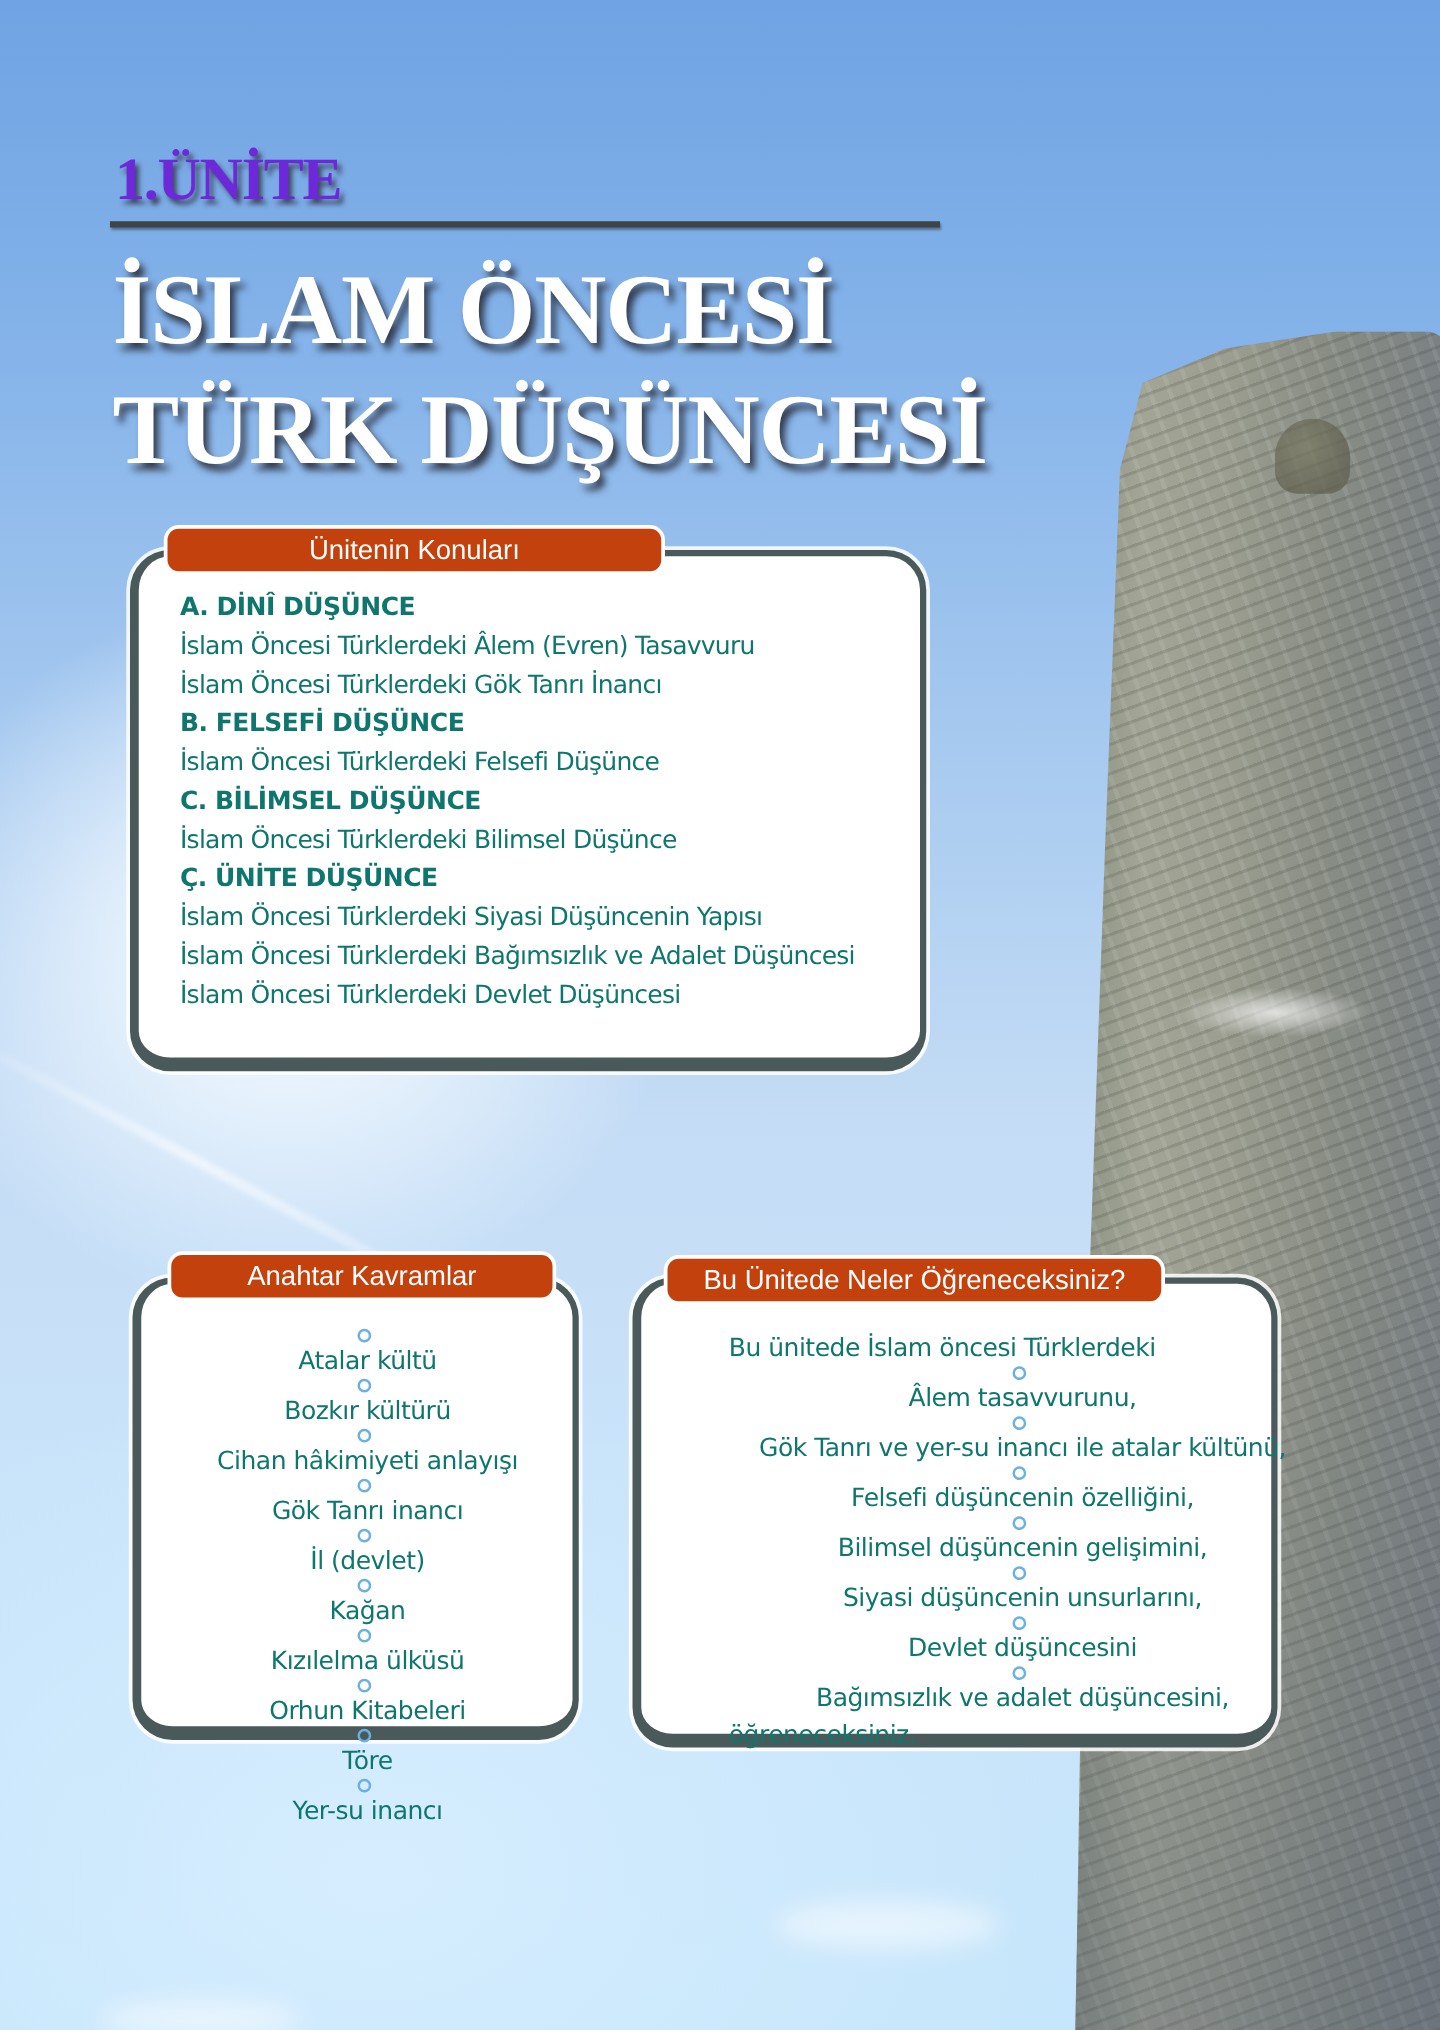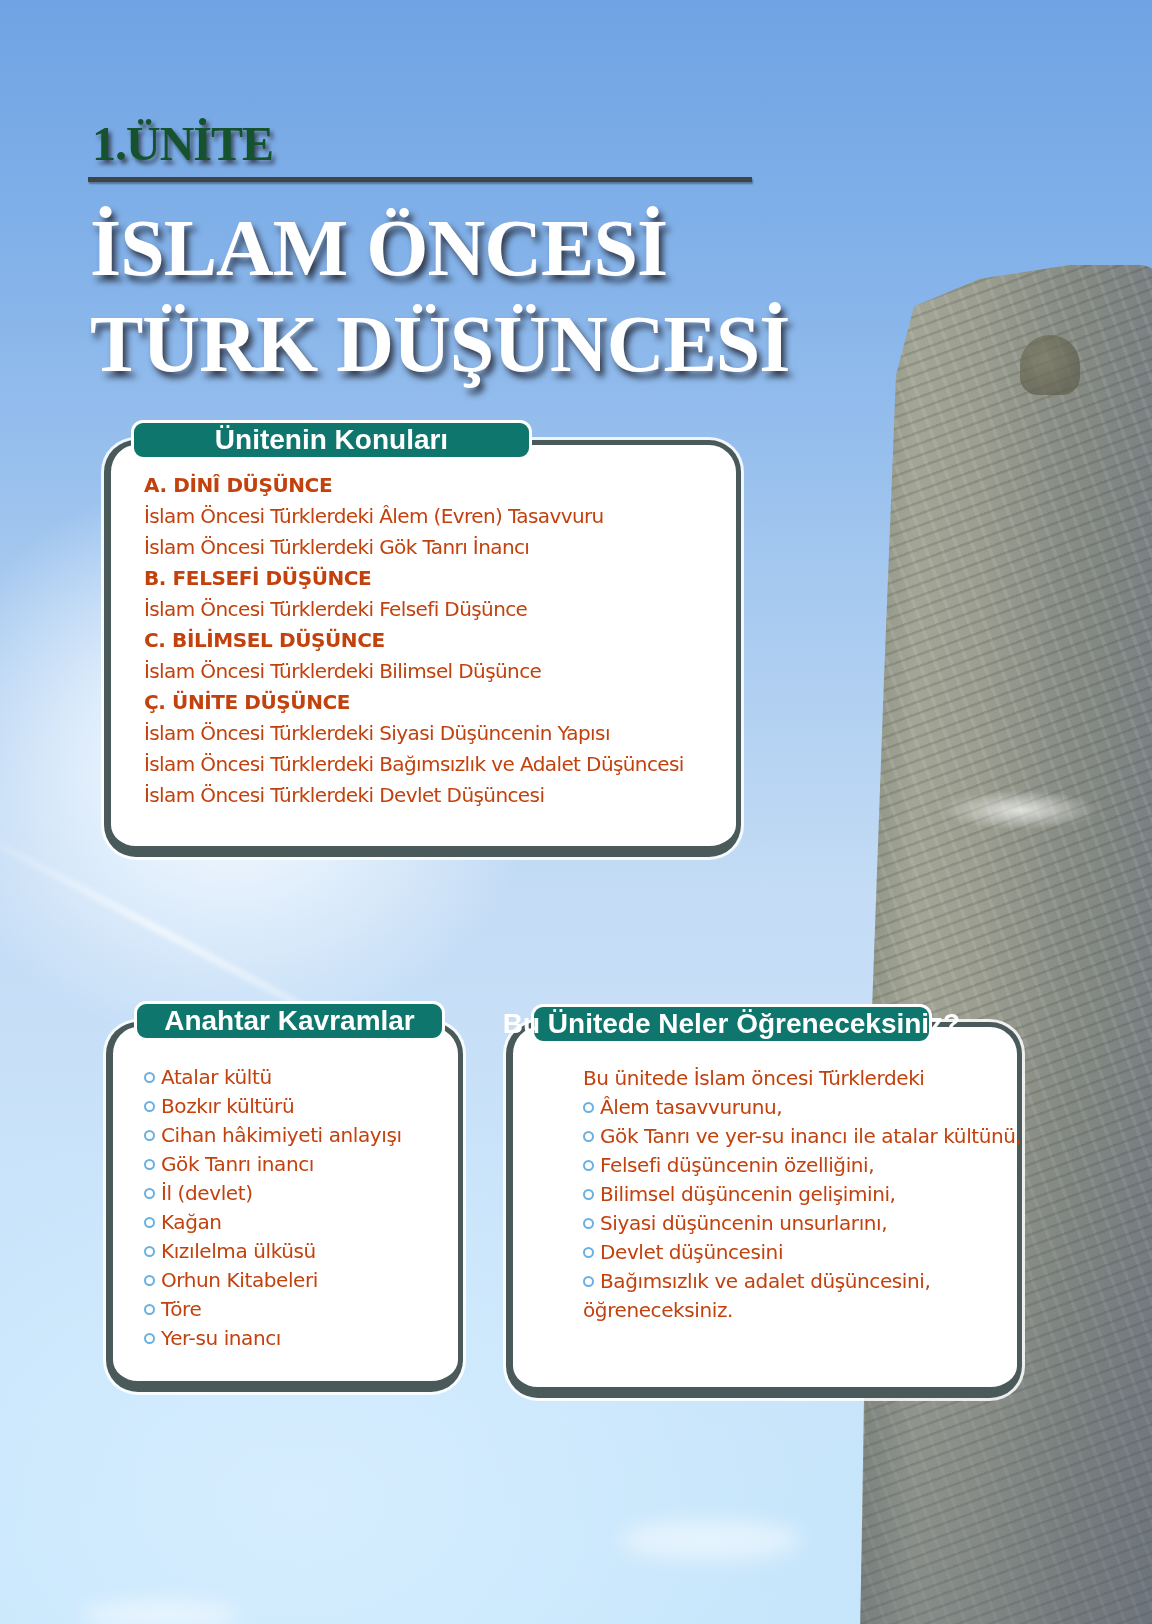--- a/index.html
+++ b/index.html
@@ -44,21 +44,21 @@
     }
     .sun-flare {
       position: absolute; left: 940px; top: 790px; width: 160px; height: 40px;
       background: radial-gradient(ellipse at center, rgba(255,255,255,0.7) 0%, rgba(255,255,255,0) 70%);
     }
 
     
     .unit-label {
       position: absolute; left: 92px; top: 116px;
       font-family: "Liberation Serif", "DejaVu Serif", serif;
-      font-weight: bold; font-size: 48px; color: #14532d; letter-spacing: -1px;
+      font-weight: bold; font-size: 48px; color: #6d28d9; letter-spacing: -1px;
       text-shadow: 3px 4px 4px rgba(40,40,50,0.75);
     }
     .title-rule {
       position: absolute; left: 88px; top: 177px; width: 664px; height: 5px;
       background: #3f4446; box-shadow: 1px 2px 2px rgba(0,0,0,0.35);
     }
     .main-title {
       position: absolute; left: 90px; top: 200px;
       font-family: Liberation Serif, serif;
       font-weight: bold; font-size: 80px; line-height: 96px; color: #ffffff;
@@ -72,39 +72,40 @@
       background: #ffffff;
       border-radius: 32px;
       border-left: 7px solid #4a5a5b;
       border-bottom: 11px solid #4a5a5b;
       border-top: 5px solid #4a5a5b;
       border-right: 5px solid #4a5a5b;
       box-shadow: 0 0 0 3px rgba(255,255,255,0.85);
     }
     .card-tab {
       position: absolute; height: 38px;
-      background: #0f766e; color: #ffffff;
+      background: #c2410c; color: #ffffff;
       border-radius: 12px;
       border: 3px solid #ffffff;
-      font-weight: bold; font-size: 28px;
+      font-weight: normal; font-size: 22px;
       display: flex; align-items: center; justify-content: center;
       white-space: nowrap;
     }
     .card-body {
       position: absolute;
       font-family: "DejaVu Sans", "Liberation Sans", sans-serif;
-      color: #c2410c; font-size: 20px;
+      color: #0f766e; font-size: 20px;
     }
     .topic-head { font-weight: bold; line-height: 31px; letter-spacing: -0.4px; }
     .topic-item { line-height: 31px; letter-spacing: -0.6px; }
 
     .bullet-list { list-style: none; }
     .bullet-list li {
       display: flex; align-items: center; line-height: 29px; letter-spacing: -0.4px;
       white-space: nowrap;
+      flex-direction: column;
     }
     .bullet {
       display: inline-block; width: 11px; height: 11px; border-radius: 50%;
       border: 2.5px solid #6ab0e0; margin-right: 6px; flex: 0 0 11px;
     }
     .plain-line { line-height: 29px; letter-spacing: -0.4px; white-space: nowrap; }
   </style>
 </head>
 <body>
 

